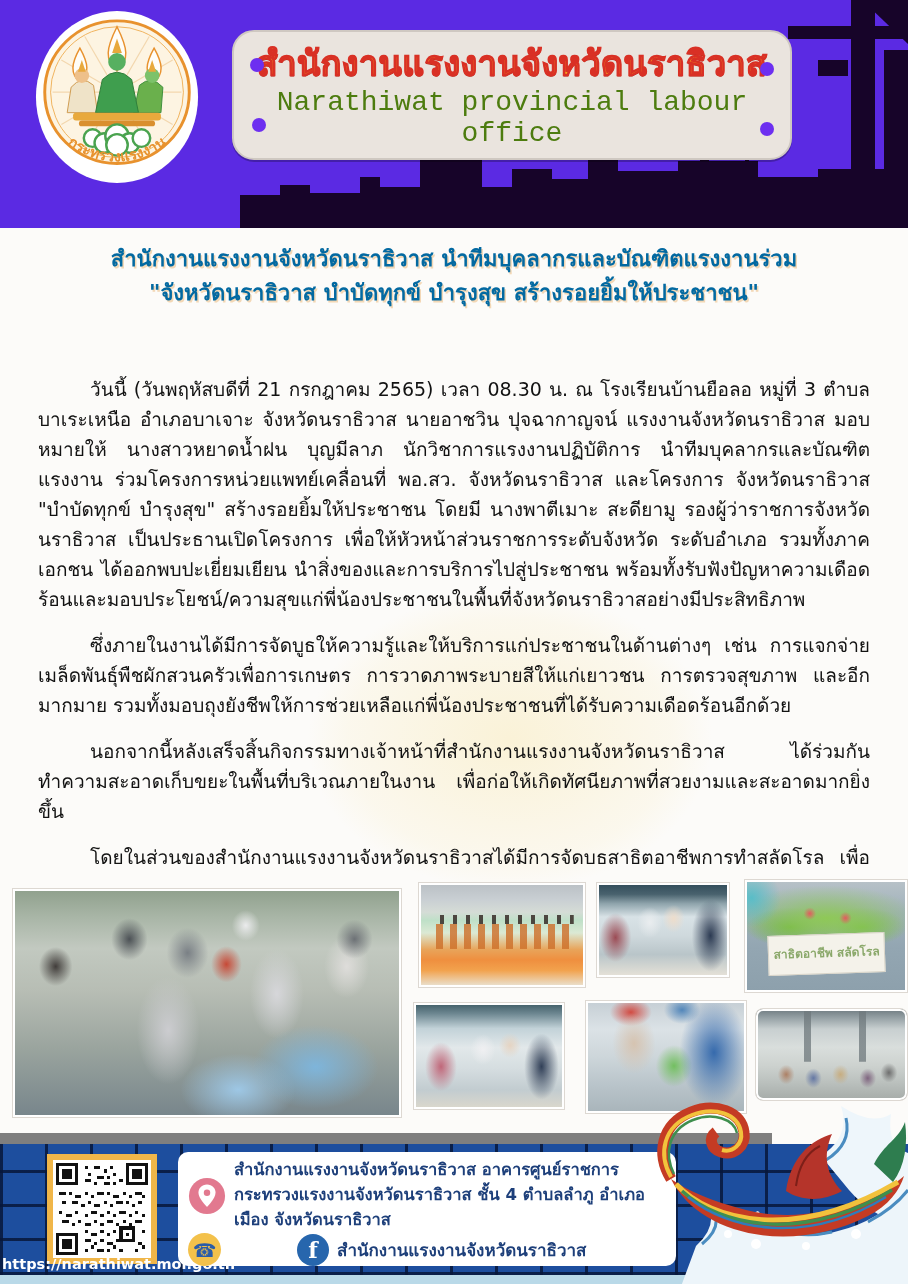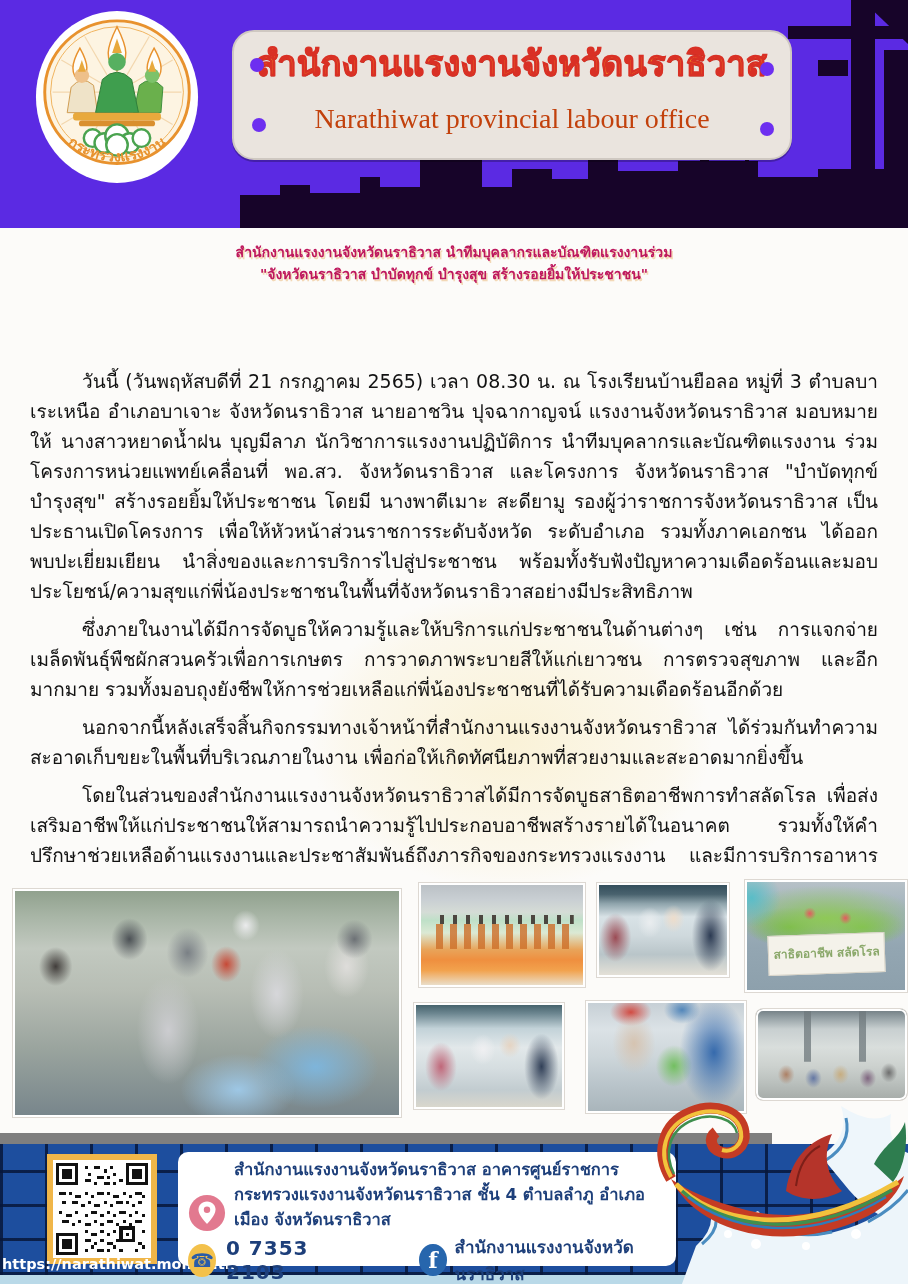--- a/index.html
+++ b/index.html
@@ -12,33 +12,33 @@
   .logo{position:absolute;left:34px;top:10px;width:166px;height:178px;}
   .plaque{position:absolute;left:232px;top:30px;width:556px;height:126px;
           background:#eae4de;border:2px solid #cfc8c1;border-radius:22px;
           box-shadow:0 2px 0 rgba(0,0,0,.25);text-align:center;}
   .plaque .dot{position:absolute;width:14px;height:14px;border-radius:50%;background:#6d2ff0;}
   .dot.tl{left:16px;top:26px;} .dot.tr{right:16px;top:30px;}
   .dot.bl{left:18px;bottom:26px;} .dot.br{right:16px;bottom:22px;}
   .thai-title{margin-top:10px;font-size:34px;font-weight:700;color:#f7a81b;
               -webkit-text-stroke:1.4px #d93025;letter-spacing:.5px;line-height:1.25;
               text-shadow:0 1px 0 #b02418;}
-  .eng-title{font-family:Liberation Serif, serif;font-size:28px;color:#c2410c;margin-top:18px;}
+  .eng-title{font-family:Liberation Mono, monospace;font-size:28px;color:#4d7c0f;margin-top:2px;}
 
   
   .headline{position:absolute;left:30px;top:242px;width:848px;height:112px;overflow:hidden;
-            text-align:center;color:#be185d;font-weight:700;font-size:14px;line-height:1.55;
+            text-align:center;color:#0369a1;font-weight:700;font-size:22px;line-height:1.55;
             text-shadow:1.5px 1.5px 0 #f3d8b6;}
 
   
   .watermark{position:absolute;left:240px;top:540px;width:540px;height:400px;border-radius:50%;
              background:radial-gradient(closest-side,rgba(248,233,182,.5),rgba(248,233,182,.18) 60%,transparent 75%);}
   .article{position:absolute;left:22px;top:358px;width:864px;height:506px;overflow:hidden;
            font-size:19px;line-height:1.58;color:#121212;text-align:justify;}
-  .article p{margin:8px;text-indent:52px;}
+  .article p{margin:16px;text-indent:52px;}
 
   
   .ph{position:absolute;border:1px solid #ddd8d2;box-shadow:0 0 0 2px #fff inset;background-size:cover;}
   .ph1{left:12px;top:888px;width:388px;height:228px;
     background:
       radial-gradient(22px 26px at 55% 33%, rgba(200,60,40,.9), transparent 70%),
       radial-gradient(90px 60px at 78% 78%, rgba(125,182,222,.95), rgba(125,182,222,0) 70%),
       radial-gradient(80px 50px at 58% 88%, rgba(160,205,238,.9), transparent 72%),
       radial-gradient(26px 30px at 30% 22%, rgba(70,75,80,.95), transparent 70%),
       radial-gradient(30px 36px at 45% 28%, rgba(118,124,130,.95), transparent 70%),
@@ -106,21 +106,21 @@
         repeating-linear-gradient(90deg, rgba(7,23,58,.85) 0 3px, transparent 3px 45px),
         repeating-linear-gradient(0deg, rgba(7,23,58,.85) 0 3px, transparent 3px 34px);}
   .strip{position:absolute;left:0;top:142px;width:908px;height:9px;background:#b9d9e8;}
   .qr-wrap{position:absolute;left:47px;top:10px;width:92px;height:92px;background:#fff;
       border:6px solid #f0b649;padding:3px;z-index:2;}
   .qr-wrap svg{display:block;width:100%;height:100%;}
   .footer-url{position:absolute;left:2px;top:112px;width:260px;color:#fff;font-weight:700;
       font-size:14.5px;z-index:2;}
   .footer-card{position:absolute;left:178px;top:8px;width:498px;height:114px;background:#fff;
       border-radius:10px;z-index:2;padding:6px 10px;box-sizing:border-box;color:#1d3f7a;}
-  .addr-row{display:flex;align-items:flex-end;}
+  .addr-row{display:flex;align-items:center;}
   .pin-icon{flex:0 0 38px;width:38px;height:38px;margin:2px 8px 0 0;}
   .addr-text{font-weight:700;font-size:16.5px;line-height:1.5;}
   .contact-row{display:flex;align-items:center;margin-top:1px;}
   .phone-icon{width:33px;height:33px;border-radius:50%;background:#f3c14b;color:#2a5ca8;
       display:flex;align-items:center;justify-content:center;font-size:19px;margin-right:10px;}
   .phone-num{font-size:20px;font-weight:700;letter-spacing:1px;}
   .fb-icon{width:32px;height:32px;border-radius:50%;background:#2766ad;color:#fff;
       display:flex;align-items:center;justify-content:center;font-family:"DejaVu Serif",serif;
       font-size:22px;font-weight:700;margin:0 8px 0 66px;}
   .fb-name{font-size:17px;font-weight:700;}
@@ -274,21 +274,20 @@
         <div class="addr-row">
           <svg class="pin-icon" viewBox="0 0 40 40">
             <circle cx="20" cy="20" r="19" fill="#e2798f"></circle>
             <path d="M20,8 c5.5,0 9,4 9,8.6 c0,6 -9,15 -9,15 c0,0 -9,-9 -9,-15 C11,12 14.5,8 20,8 Z" fill="#fff"></path>
             <circle cx="20" cy="16.5" r="3.4" fill="#e2798f"></circle>
           </svg>
           <div class="addr-text">สำนักงานแรงงานจังหวัดนราธิวาส อาคารศูนย์ราชการ กระทรวงแรงงานจังหวัดนราธิวาส ชั้น 4 ตำบลลำภู อำเภอเมือง จังหวัดนราธิวาส</div>
         </div>
         <div class="contact-row">
           <span class="phone-icon">☎</span>
-          <span class="phone-num">0 7353 2103</span>
           <span class="fb-icon">f</span>
           <span class="fb-name">สำนักงานแรงงานจังหวัดนราธิวาส</span>
         </div>
       </div>
 
       <svg class="boat" viewBox="0 0 276 206">
         <path d="M185,62 Q215,42 205,12 Q235,32 255,20 Q250,55 276,60 L276,135 Q235,122 213,96 Z" fill="#eef6fb"></path>
         <path d="M190,66 Q216,50 210,24" fill="none" stroke="#4a8cc0" stroke-width="3"></path>
         <path d="M60,152 Q82,132 72,112 Q102,127 122,117 Q152,152 202,137 Q244,127 276,92 L276,206 L40,206 Z" fill="#edf5fa"></path>
         <path d="M66,150 Q86,134 78,116 M128,122 Q150,148 196,138 M232,128 Q258,114 272,96" fill="none" stroke="#4a8cc0" stroke-width="3"></path>

